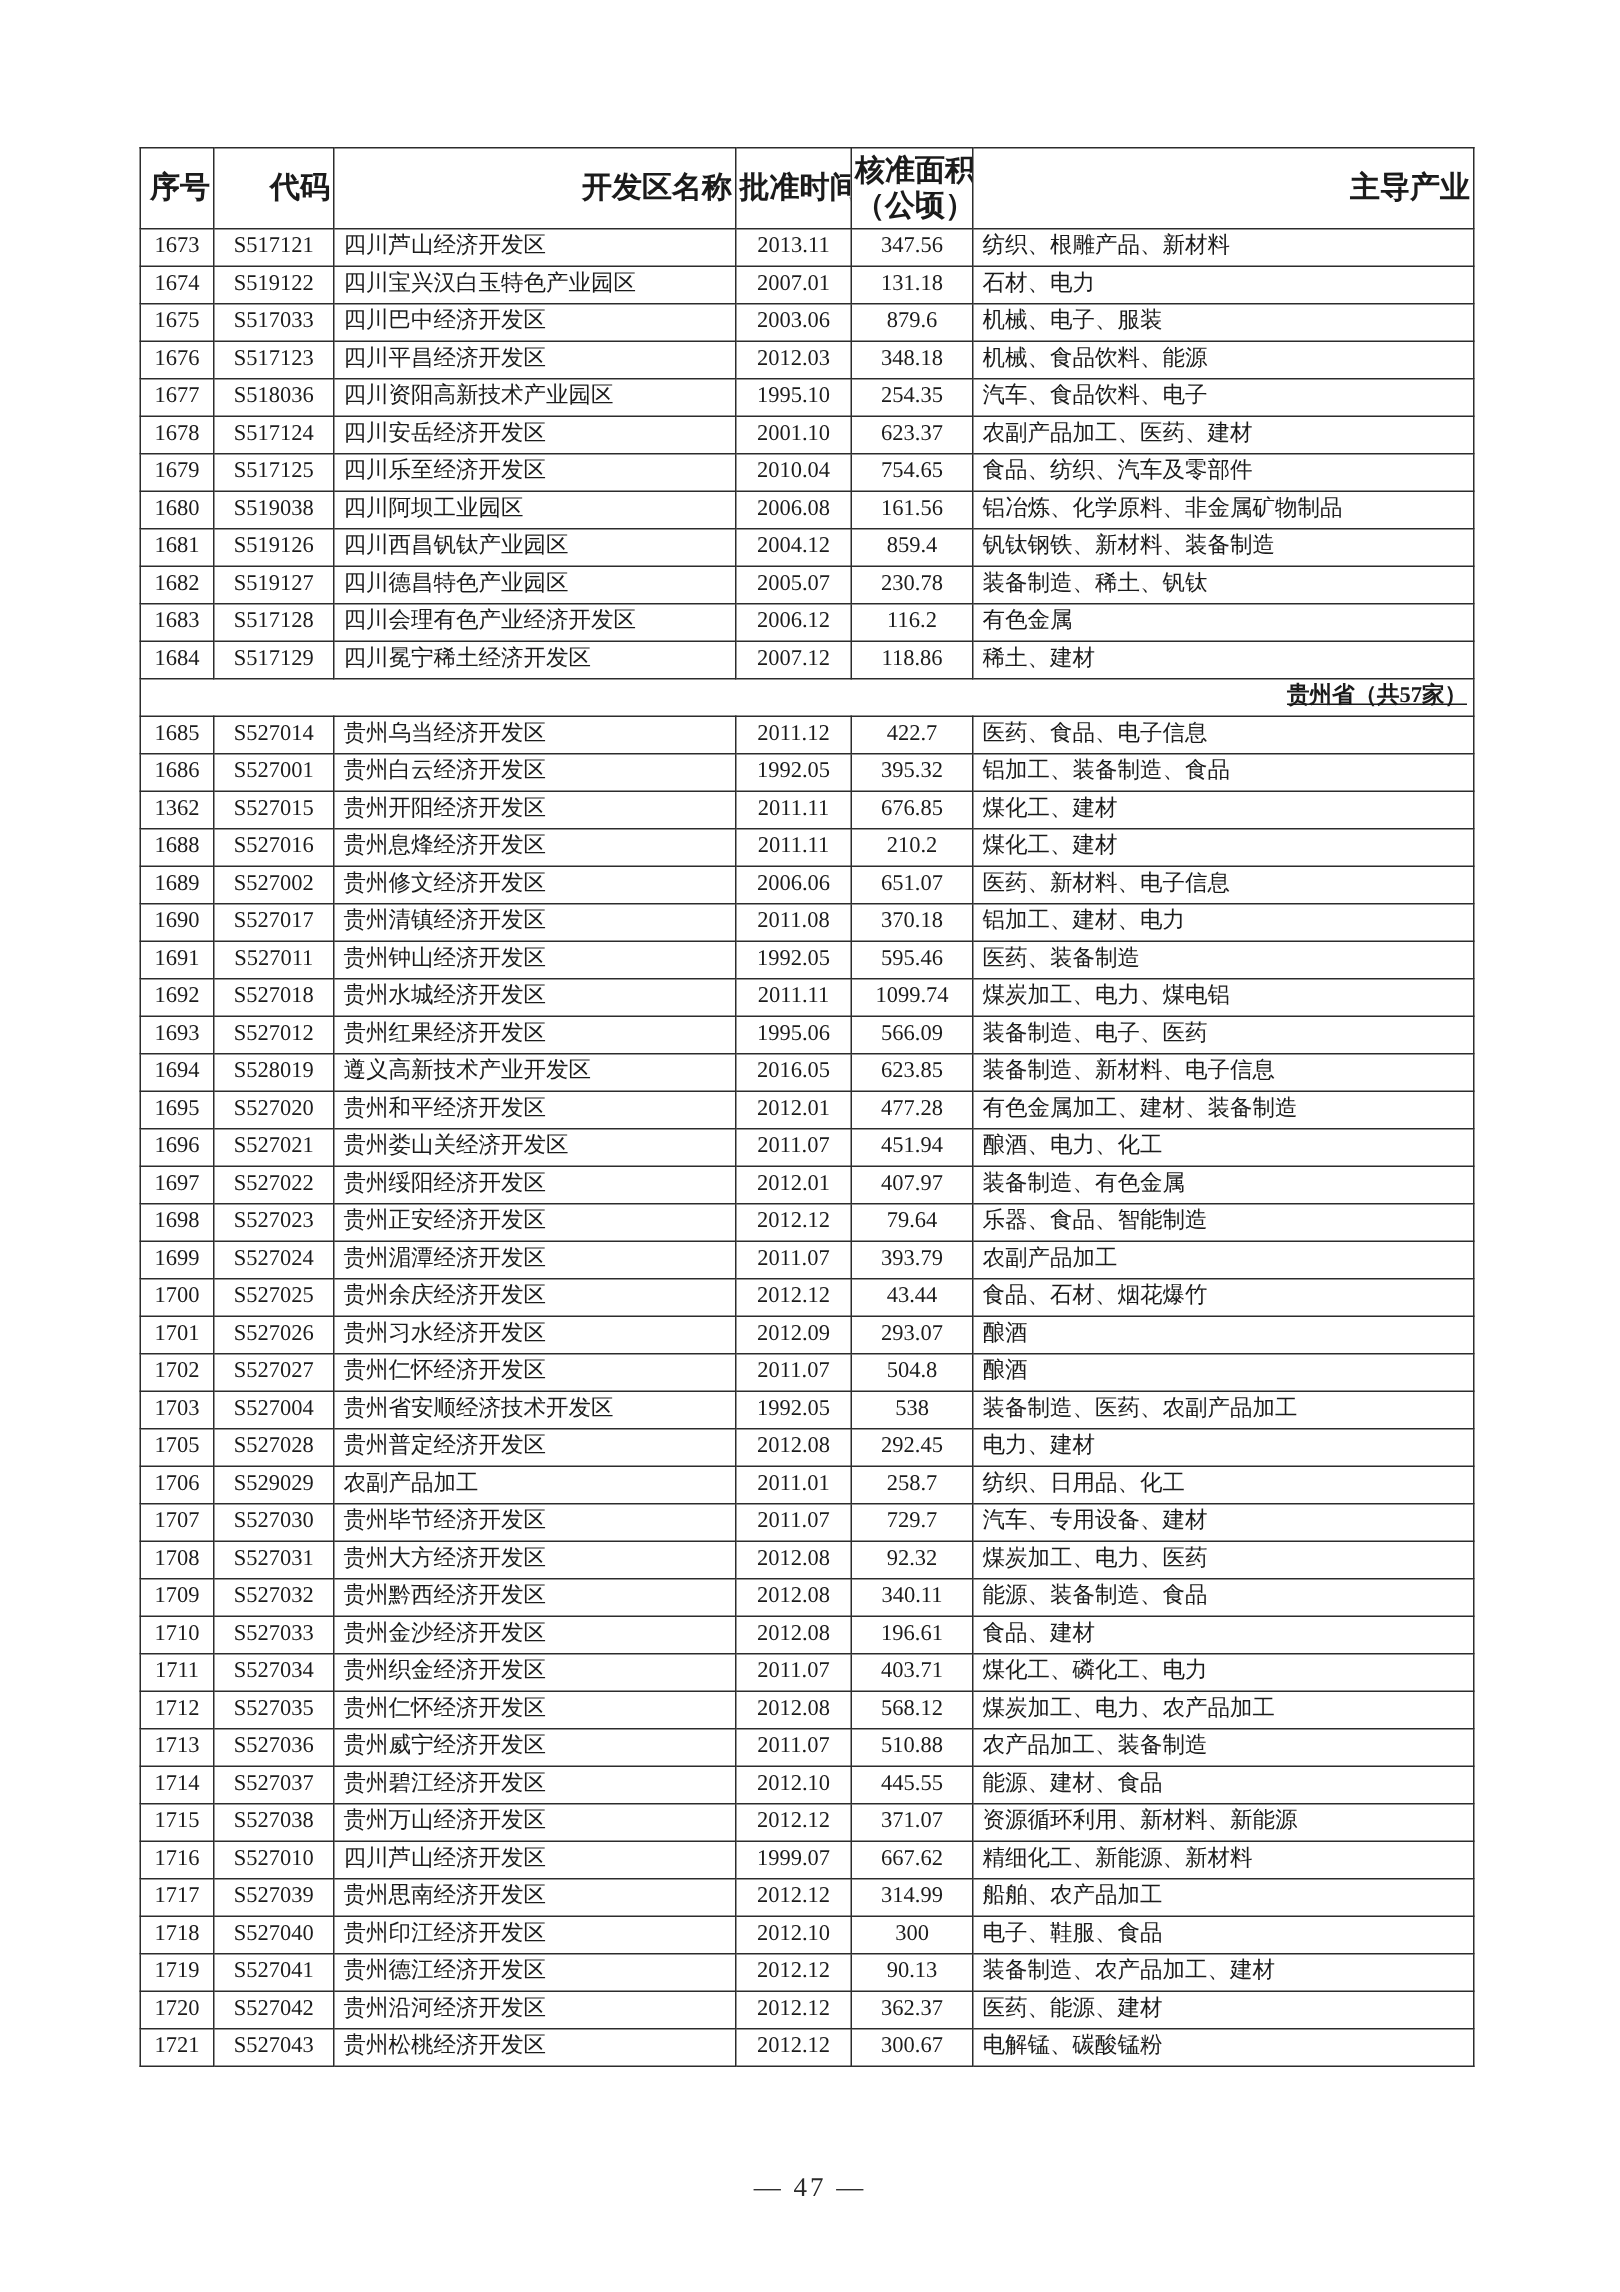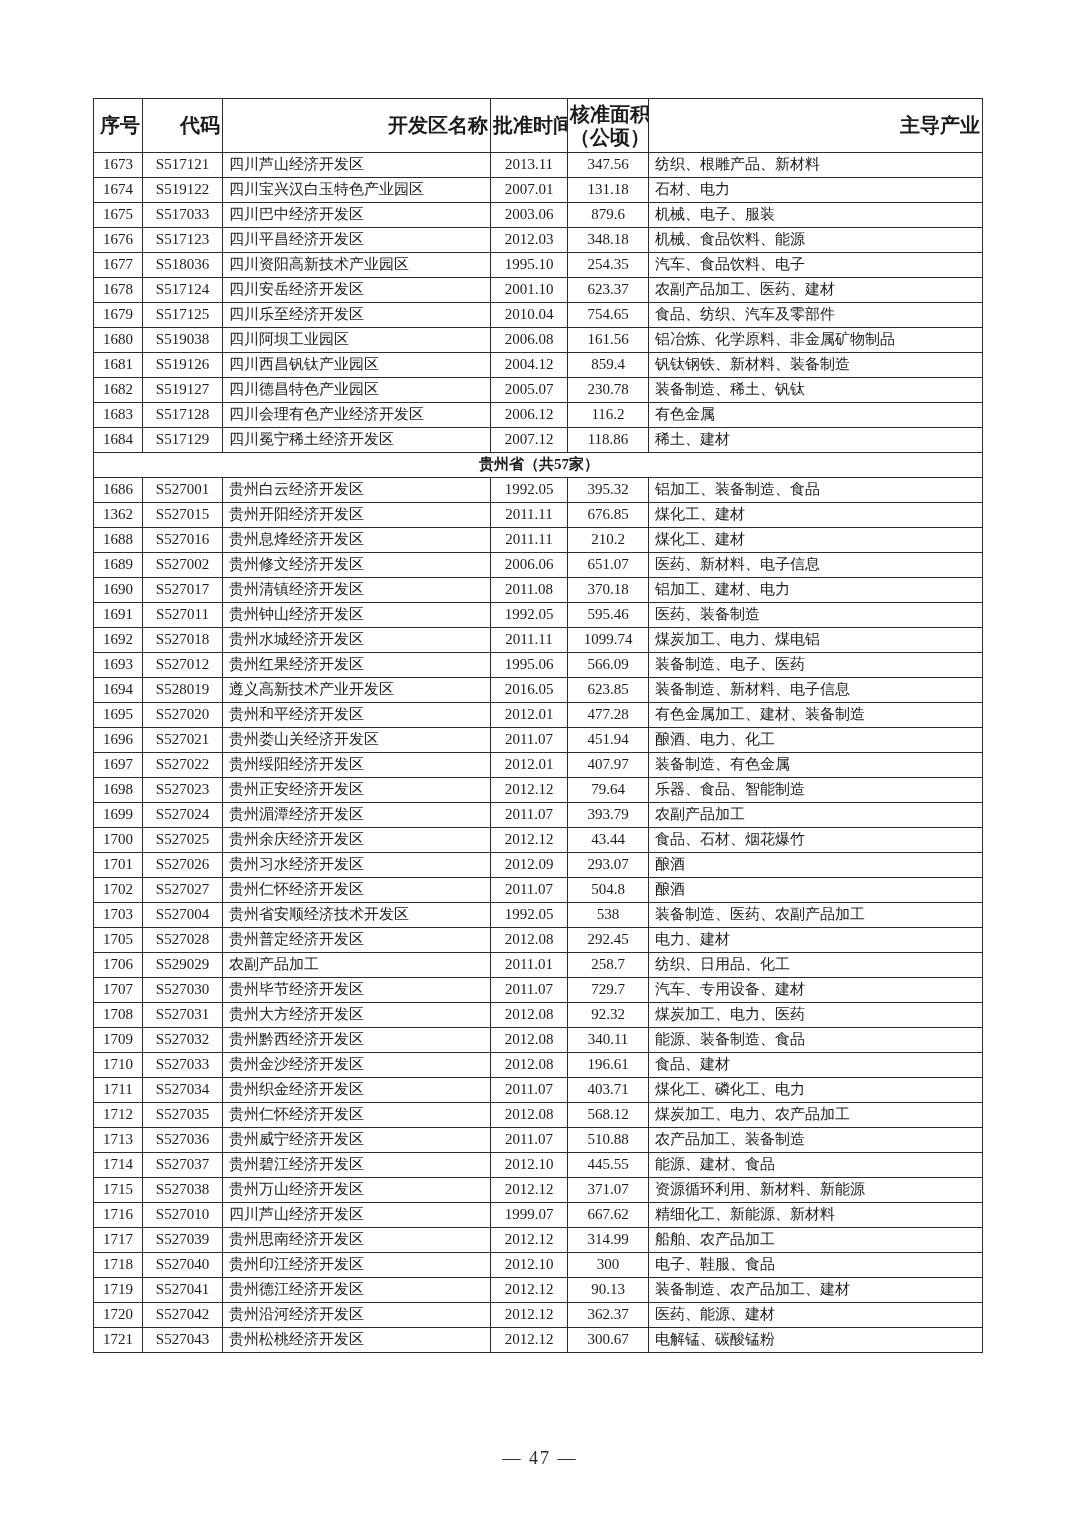--- a/index.html
+++ b/index.html
@@ -45,22 +45,23 @@
   }
   table.zone-table tbody td {
     height: 24px;
     vertical-align: middle;
   }
   .c-no, .c-code, .c-date, .c-area { text-align: center; }
   .c-name, .c-industries { text-align: left; padding-left: 6px !important; }
   td.section {
     font-weight: bold;
     font-size: 16px;
-    text-align: center;
+    text-align: right;
     padding-left: 6px !important;
+    text-decoration: underline;
   }
   .hdr-two-line { display: block; }
   .page-footer {
     position: absolute;
     left: 0;
     top: 1448px;
     width: 1080px;
     text-align: center;
     font-size: 18px;
     color: #2a2a2a;
@@ -187,20 +188,28 @@
           <td class="c-code">S517129</td>
           <td class="c-name">四川冕宁稀土经济开发区</td>
           <td class="c-date">2007.12</td>
           <td class="c-area">118.86</td>
           <td class="c-industries">稀土、建材</td>
         </tr>
         <tr>
           <td colspan="6" class="section">贵州省（共57家）</td>
         </tr>
         <tr>
+          <td class="c-no">1685</td>
+          <td class="c-code">S527014</td>
+          <td class="c-name">贵州乌当经济开发区</td>
+          <td class="c-date">2011.12</td>
+          <td class="c-area">422.7</td>
+          <td class="c-industries">医药、食品、电子信息</td>
+        </tr>
+        <tr>
           <td class="c-no">1686</td>
           <td class="c-code">S527001</td>
           <td class="c-name">贵州白云经济开发区</td>
           <td class="c-date">1992.05</td>
           <td class="c-area">395.32</td>
           <td class="c-industries">铝加工、装备制造、食品</td>
         </tr>
         <tr>
           <td class="c-no">1362</td>
           <td class="c-code">S527015</td>

